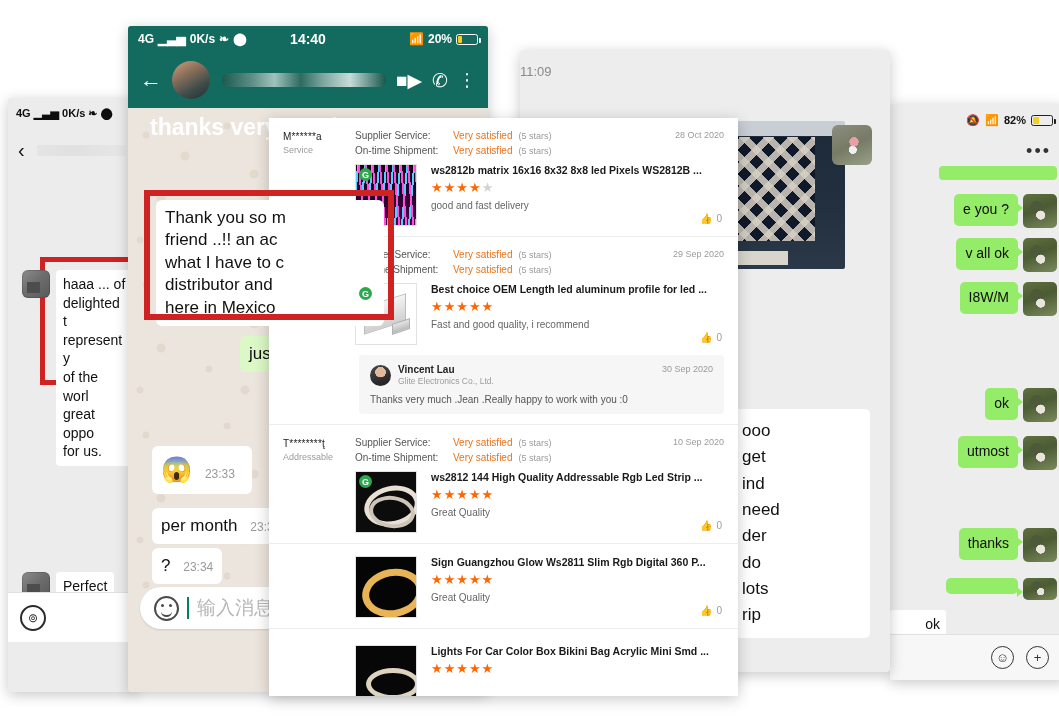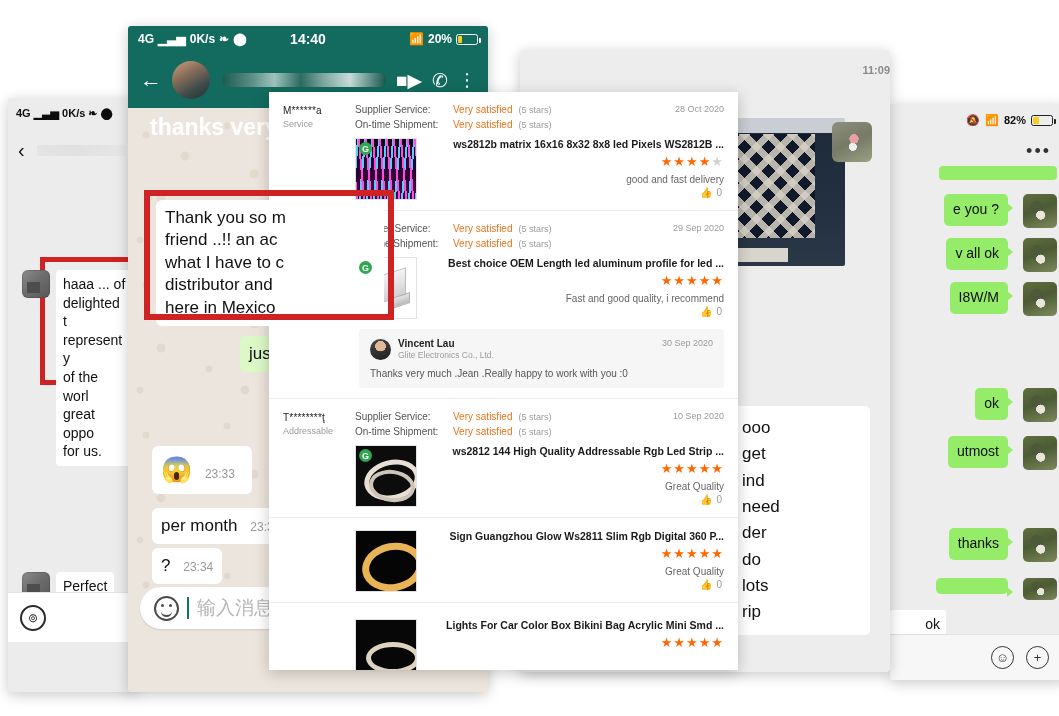--- a/index.html
+++ b/index.html
@@ -59,21 +59,21 @@
   }
 
   
   #panel-b { left: 890px; top: 104px; width: 175px; height: 576px; background: #ededed; border-radius: 3px; }
   #panel-b .statusbar {
     height: 32px; display: flex; align-items: center; justify-content: flex-end;
     gap: 5px; padding: 0 12px; font-size: 11px; font-weight: bold; color: #111;
   }
   #panel-b .dotsbar { height: 30px; display: flex; align-items: center; justify-content: flex-end; padding: 0 14px; }
   #panel-b .chat { position: relative; height: 462px; padding: 4px 0; }
-  .wc-row { position: absolute; right: 8px; display: flex; align-items: flex-start; gap: 15px; }
+  .wc-row { position: absolute; right: 8px; display: flex; align-items: flex-start; gap: 5px; }
   .wc-bubble {
     background: #95ec69; border-radius: 5px; padding: 7px 9px;
     font-size: 14px; color: #0d0d0d; line-height: 1.25; position: relative; white-space: nowrap;
   }
   .wc-bubble::after {
     content: ""; position: absolute; right: -5px; top: 9px;
     border-top: 5px solid transparent; border-bottom: 5px solid transparent;
     border-left: 6px solid #95ec69;
   }
   .wc-avatar {
@@ -106,21 +106,21 @@
     border: 2px solid #d34b4b;
   }
   .pc-text {
     position: absolute; left: 2px; font-size: 15px; color: #2b3a55;
     line-height: 1.85; white-space: nowrap;
   }
 
   
   #panel-d { left: 520px; top: 50px; width: 370px; height: 622px; background: #ededed; border-radius: 4px; }
   #panel-d .timestamp {
-    text-align: right; padding-top: 14px; font-size: 11px; color: #8a8a8a; font-weight: 700;
+    text-align: left; padding-top: 14px; font-size: 13px; color: #8a8a8a; font-weight: 400;
   }
   #panel-d .chat { position: relative; height: 560px; }
   .truck-photo {
     position: absolute; left: 120px; top: 42px; width: 205px; height: 148px;
     border-radius: 2px; overflow: hidden;
     background:
       linear-gradient(#c9ced4 0 10%, transparent 10%),
       linear-gradient(180deg,#1d2a3a 0%,#22303f 60%,#2a3847 100%);
   }
   .truck-photo .door {
@@ -225,21 +225,21 @@
   .wa-caret { width: 2px; height: 22px; background: #0a7c66; }
   .wa-placeholder { font-size: 19px; color: #b7b7b7; }
   .smiley {
     width: 25px; height: 25px; border-radius: 50%; border: 2px solid #4b4b4b;
     position: relative; flex: none;
   }
   .smiley::before { content: ""; position: absolute; left: 5px; top: 6px; width: 3px; height: 3px; border-radius: 50%; background: #4b4b4b; box-shadow: 8px 0 0 #4b4b4b; }
   .smiley::after { content: ""; position: absolute; left: 5px; top: 12px; width: 11px; height: 5px; border-bottom: 2px solid #4b4b4b; border-radius: 0 0 8px 8px; }
 
   
-  #panel-f { left: 269px; top: 92px; width: 469px; height: 578px; background: #fff; }
+  #panel-f { left: 269px; top: 118px; width: 469px; height: 578px; background: #fff; }
   .rev { display: flex; padding: 12px 14px 10px 14px; border-bottom: 1px solid #ededed; }
   .rev-left { width: 72px; flex: none; padding-top: 1px; }
   .rev-user { font-size: 10px; color: #222; letter-spacing: .2px; }
   .rev-country { font-size: 9px; color: #9b9b9b; margin-top: 3px; }
   .rev-main { flex: 1; min-width: 0; }
   .rev-ratings { position: relative; }
   .rate-line { display: flex; align-items: baseline; font-size: 10px; margin-bottom: 4px; }
   .rate-label { width: 98px; color: #555; flex: none; }
   .rate-value { color: #e8731a; margin-right: 6px; }
   .rate-stars-txt { color: #9b9b9b; font-size: 9px; }
@@ -282,21 +282,21 @@
   .th-gold { position: absolute; inset: 0; background: #050505; }
   .th-gold::before {
     content: ""; position: absolute; left: 6px; top: 12px; width: 48px; height: 34px;
     border: 7px solid #e8b455; border-radius: 50%; transform: rotate(-10deg);
   }
   .th-mini { position: absolute; inset: 0; background: #070707; }
   .th-mini::before {
     content: ""; position: absolute; left: 10px; top: 22px; width: 44px; height: 22px;
     border: 5px solid #ddd3bf; border-radius: 50%;
   }
-  .prod-body { flex: 1; min-width: 0; text-align: right; }
+  .prod-body { flex: 1; min-width: 0; }
   .prod-title { font-size: 10.5px; color: #1a1a1a; font-weight: bold; white-space: nowrap; overflow: hidden; text-overflow: ellipsis; }
   .stars { margin-top: 5px; font-size: 13px; color: #f60; letter-spacing: 1px; line-height: 1; }
   .stars .off { color: #d2d2d2; }
   .prod-comment { margin-top: 6px; font-size: 10px; color: #666; }
   .like { position: absolute; right: 2px; bottom: 2px; font-size: 10px; color: #9b9b9b; display: flex; align-items: center; gap: 4px; }
   .reply {
     margin-top: 10px; margin-left: 76px; background: #f6f6f6; border-radius: 4px;
     padding: 9px 11px; position: relative;
   }
   .reply-head { display: flex; align-items: center; gap: 7px; }

